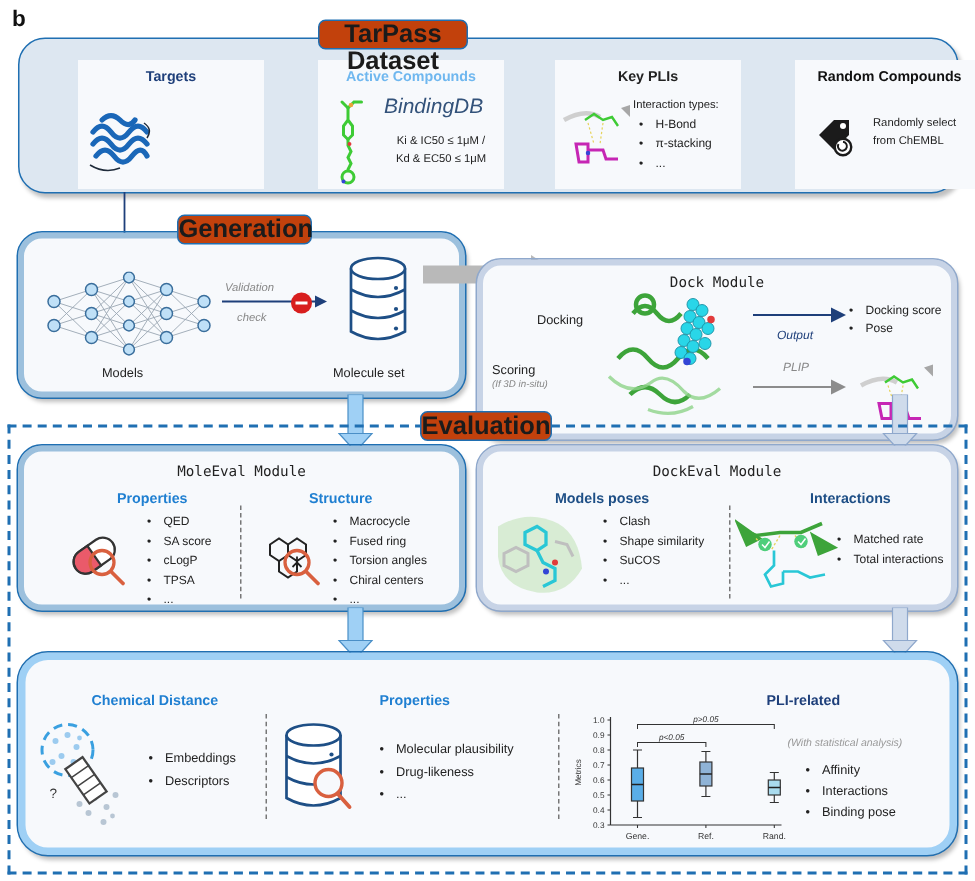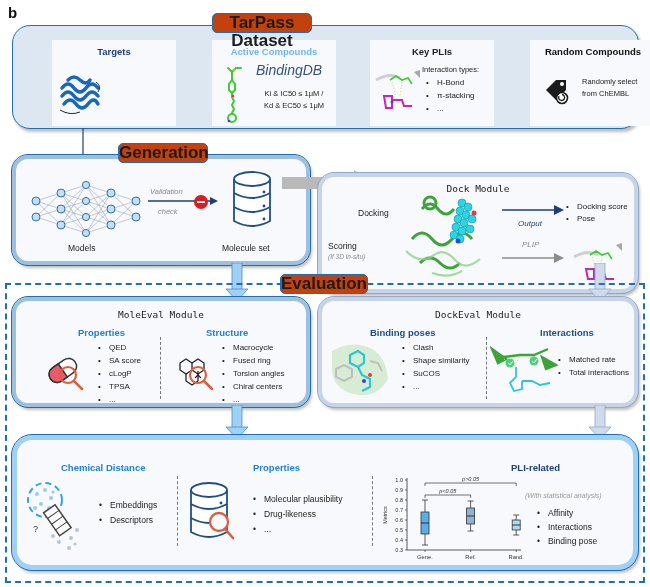--- a/index.html
+++ b/index.html
@@ -291,21 +291,21 @@
     <li>Macrocycle</li>
     <li>Fused ring</li>
     <li>Torsion angles</li>
     <li>Chiral centers</li>
     <li>...</li>
   </ul>
 </div>
 
 <div class="dockeval">
   <div class="mono-title" style="top:8px;">DockEval Module</div>
-  <div class="sec-title" style="left:48px;top:26px;color:#1e4f86;">Binding poses</div>
+  <div class="sec-title" style="left:48px;top:26px;color:#1e4f86;">Models poses</div>
   <svg class="abs" style="left:8px;top:40px;" width="60" height="56">
     <path d="M2 10 q20 -12 40 -2 q14 8 16 30 q-10 18 -30 16 q-24 -4 -26 -24 z" fill="#cfe8c9" opacity="0.8"></path>
     <g stroke="#29c7d6" stroke-width="2.2" fill="none">
       <path d="M20 14 l8 -4 l6 4 l0 8 l-6 4 l-8 -4 z"></path>
       <path d="M28 26 l4 8 l8 4 l0 8 l-8 4"></path>
     </g>
     <g stroke="#bfbfbf" stroke-width="2" fill="none">
       <path d="M6 28 l8 -4 l8 4 l0 8 l-8 4 l-8 -4 z"></path>
       <path d="M40 20 l8 2 l4 8"></path>
     </g>

